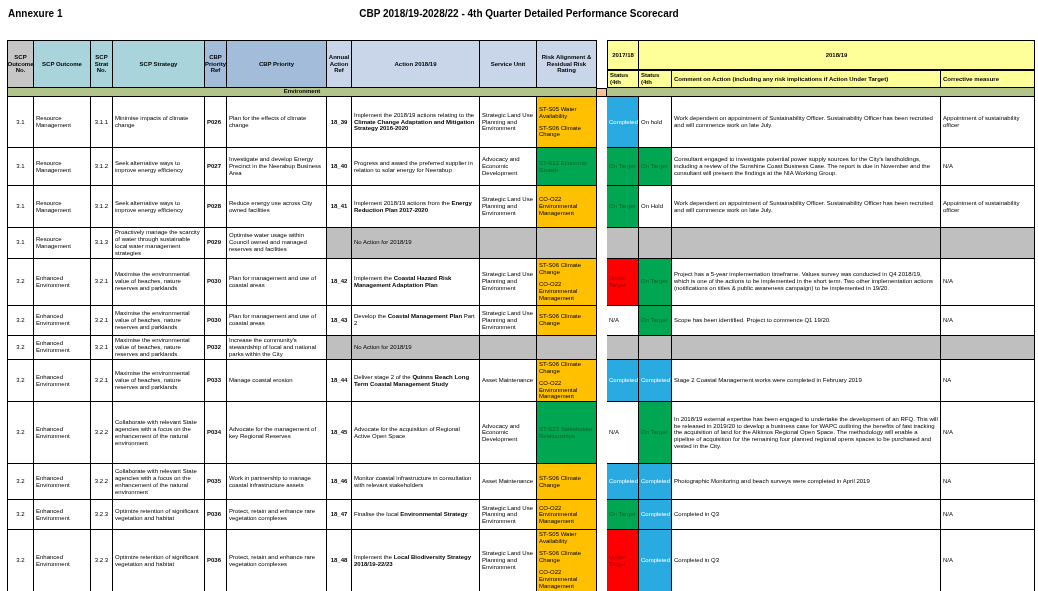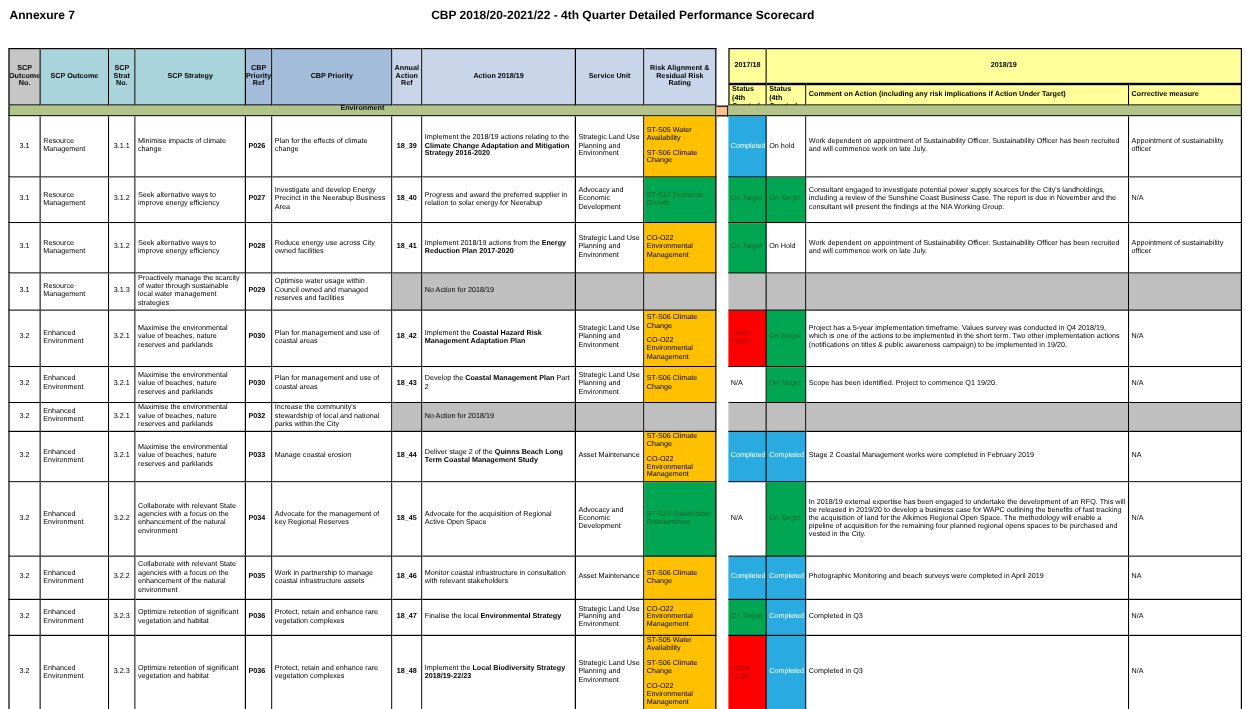--- a/index.html
+++ b/index.html
@@ -46,22 +46,22 @@
   .riskitem { margin-bottom:5px; }
   .riskitem:last-child { margin-bottom:0; }
   .grayed { background:#bfbfbf !important; }
   .status { font-size:6px; }
   .lastrow .cell, .lastrow .gapcell { border-bottom-width:1px; }
 </style>
 </head>
 <body>
 
 <div class="titlebar">
-  <div class="annexure">Annexure 7</div>
-  <div class="main-title">CBP 2018/20-2021/22 - 4th Quarter Detailed Performance Scorecard</div>
+  <div class="annexure">Annexure 1</div>
+  <div class="main-title">CBP 2018/19-2028/22 - 4th Quarter Detailed Performance Scorecard</div>
 </div>
 
 <div class="scorecard">
 
   <div class="trow headrow">
     <div class="cell hcell c1 bl" style="background: rgb(198, 198, 198);">SCP Outcome No.</div>
     <div class="cell hcell c2" style="background: rgb(169, 212, 219);">SCP Outcome</div>
     <div class="cell hcell c3" style="background: rgb(169, 212, 219);">SCP Strat No.</div>
     <div class="cell hcell c4" style="background: rgb(169, 212, 219);">SCP Strategy</div>
     <div class="cell hcell c5" style="background: rgb(162, 188, 218);">CBP Priority Ref</div>

